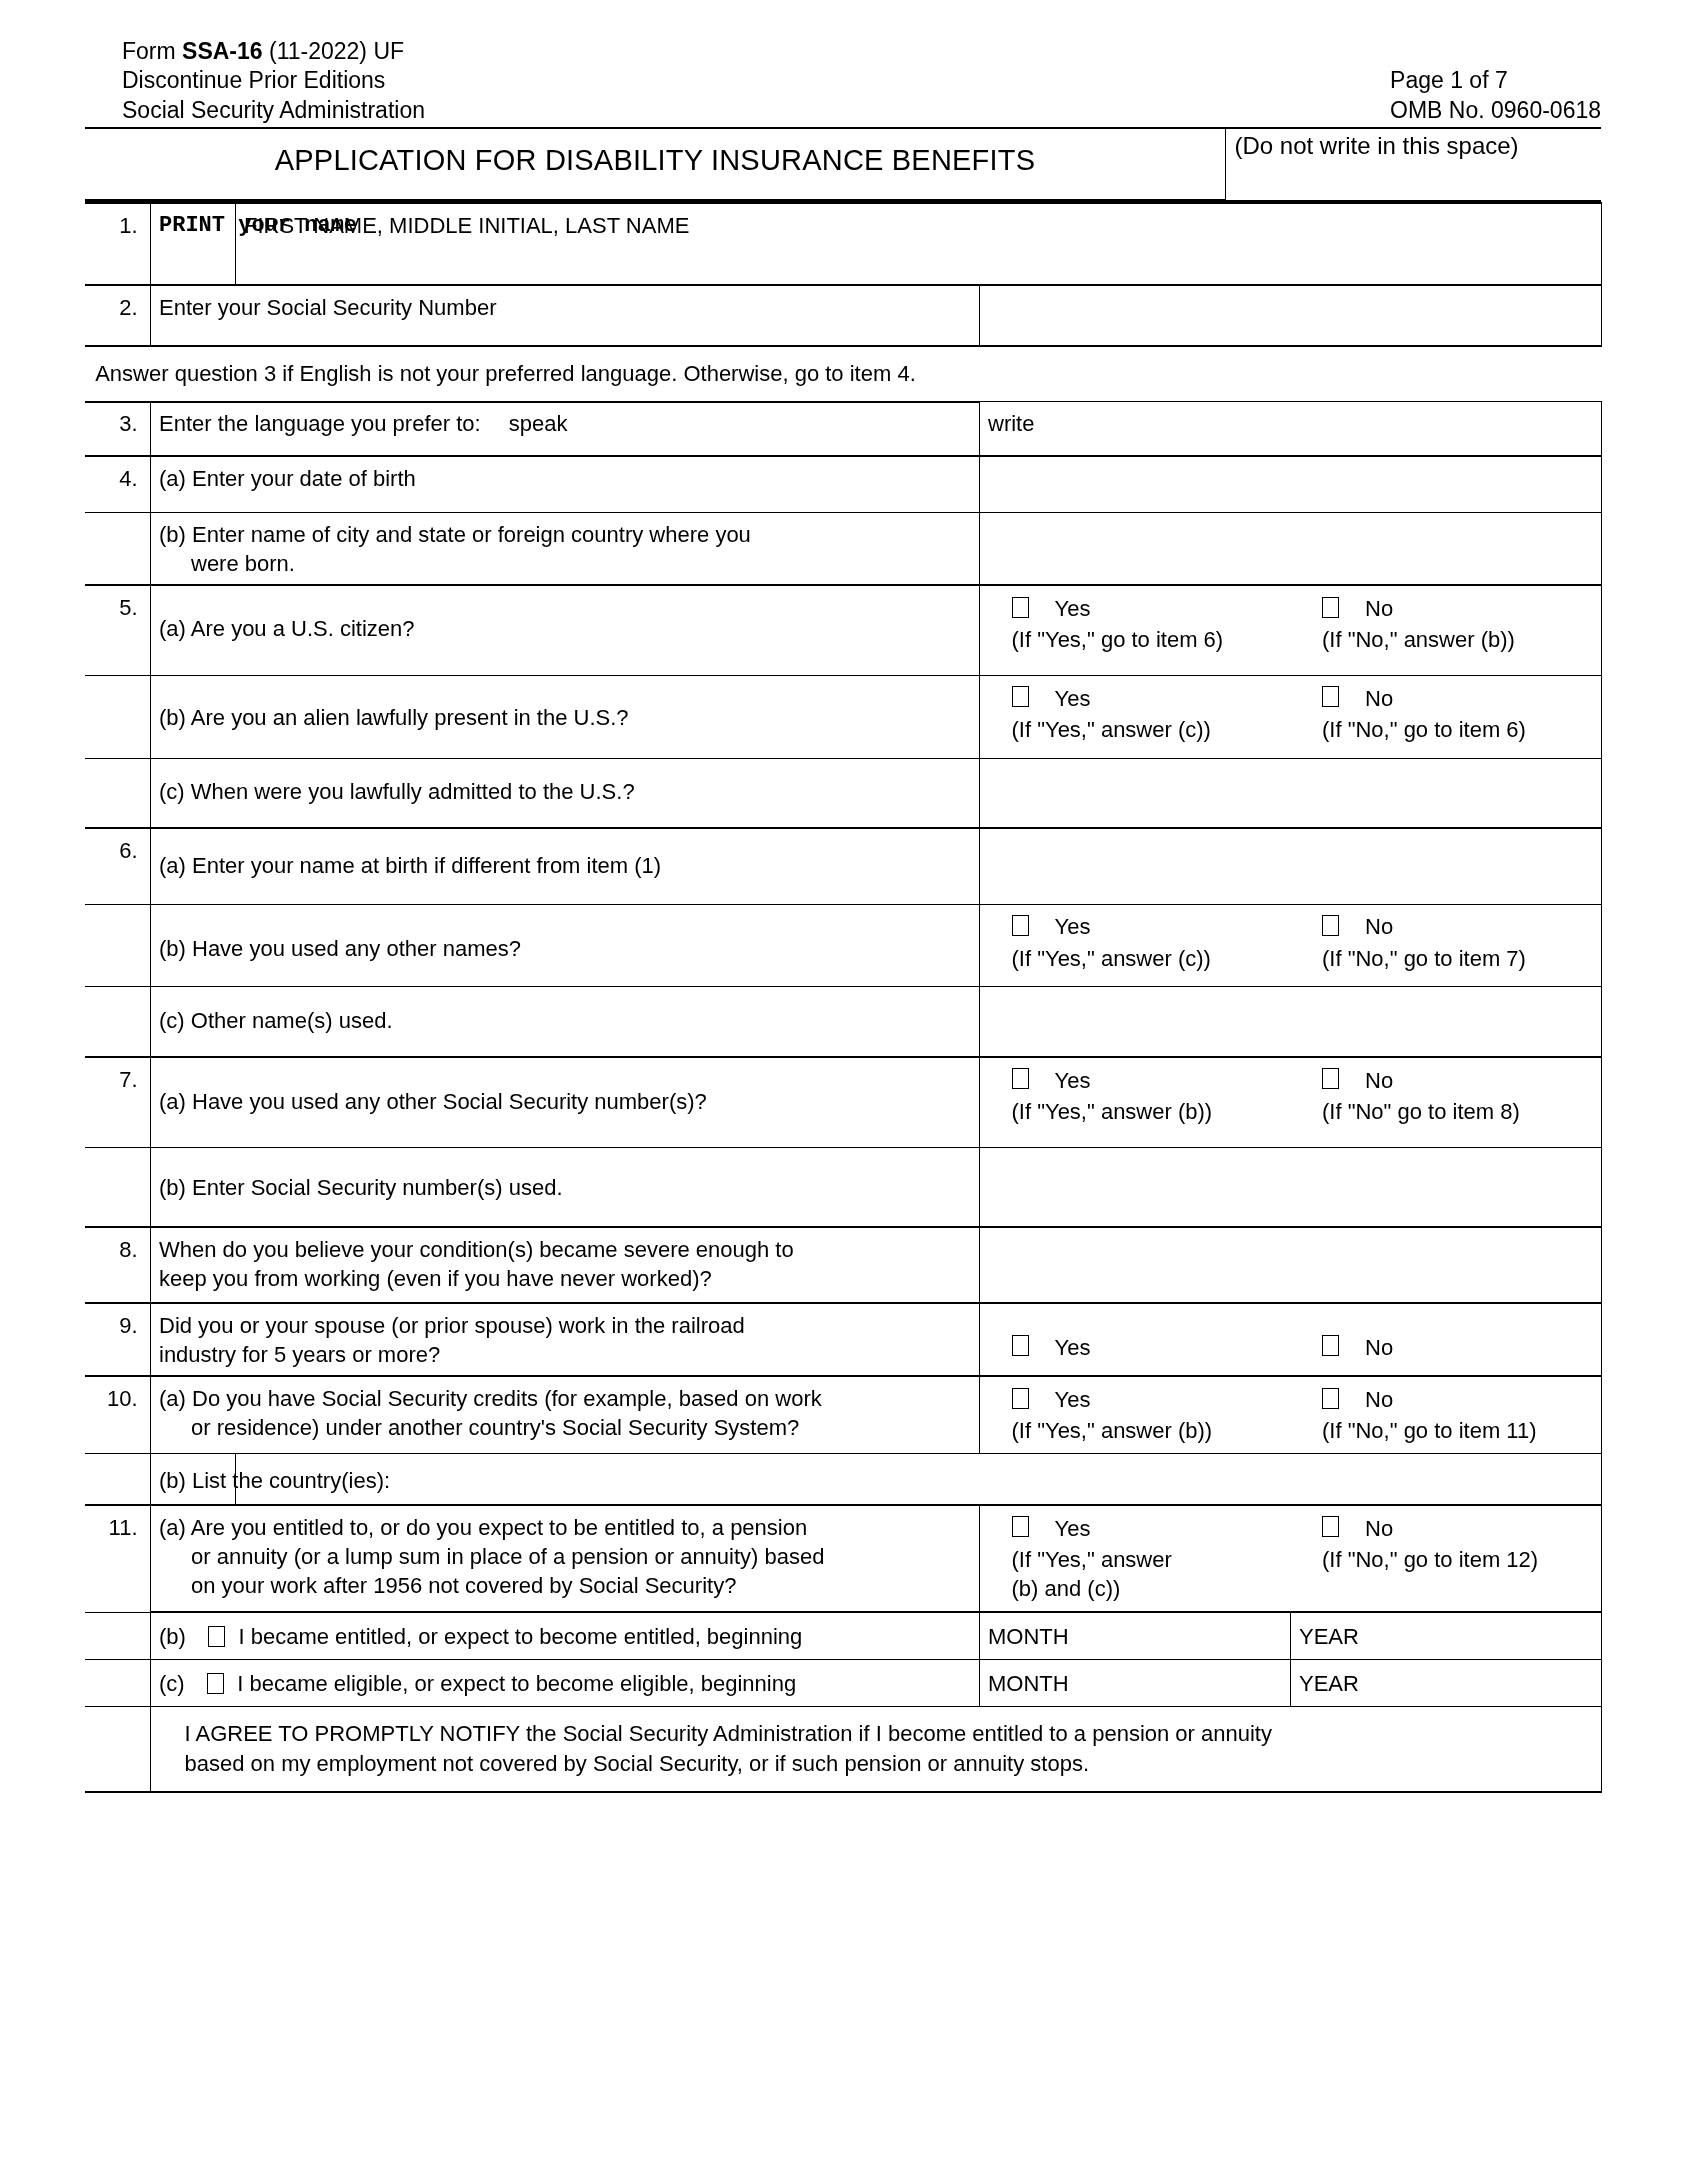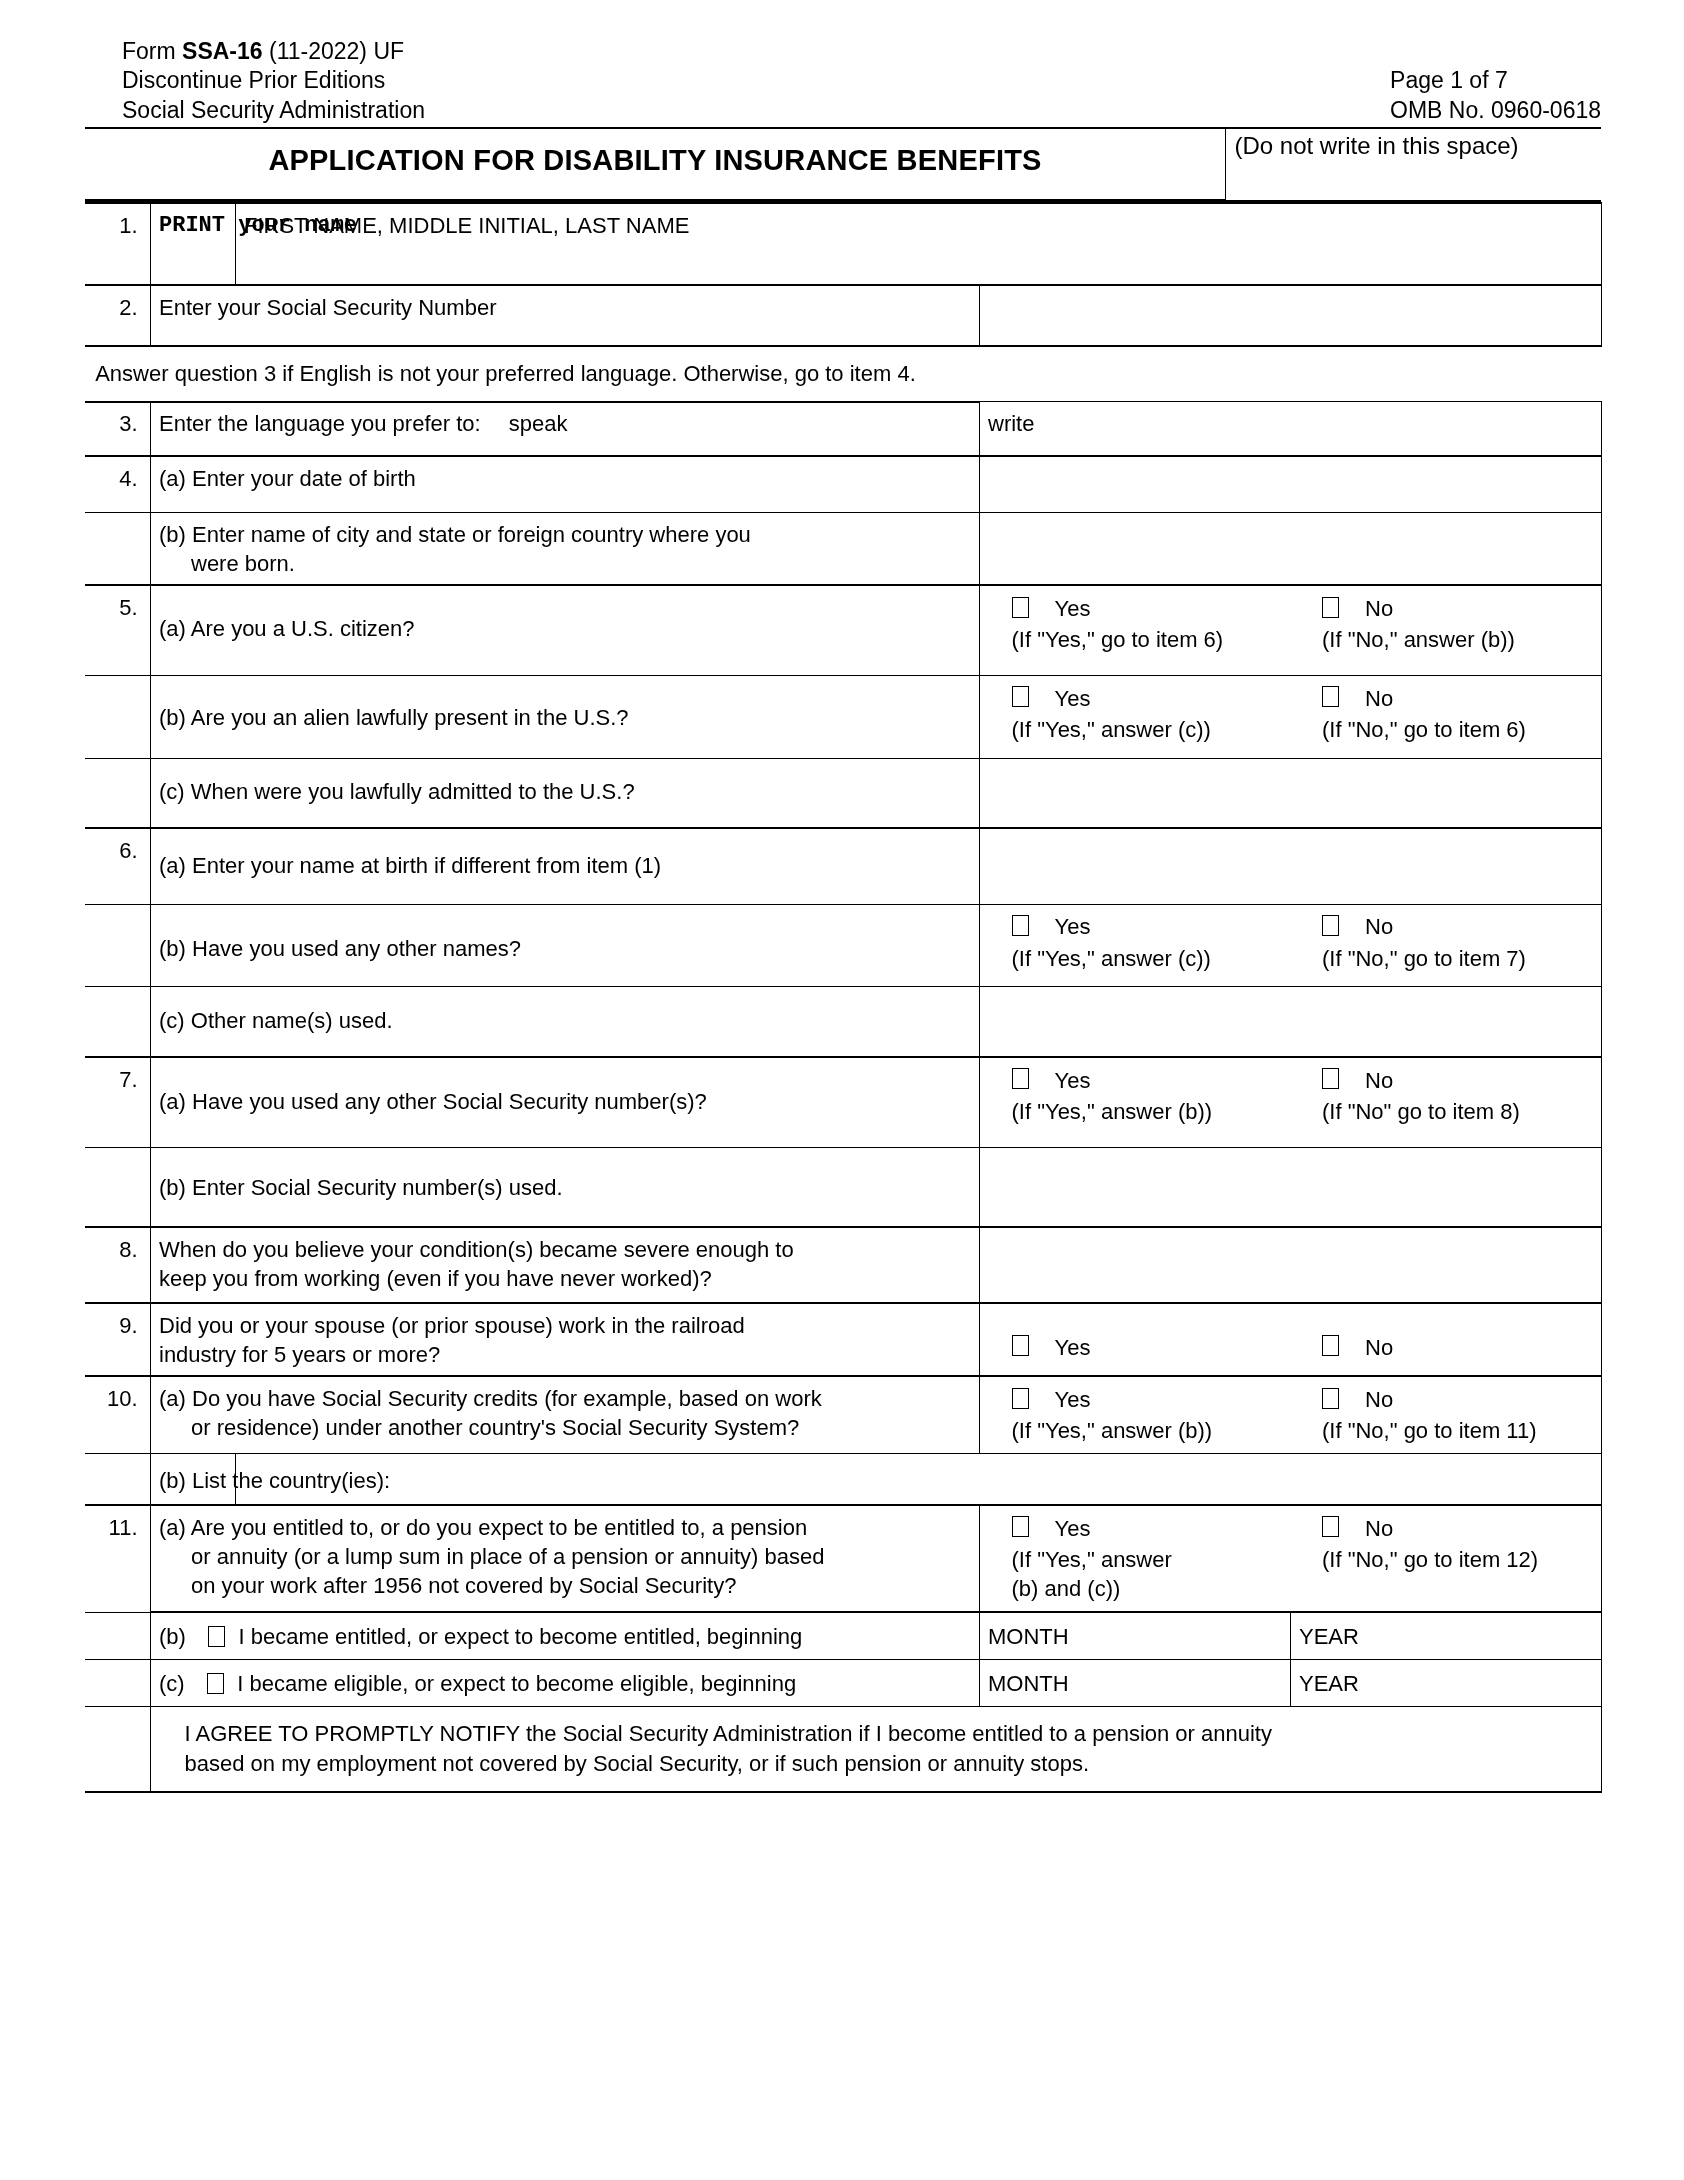--- a/index.html
+++ b/index.html
@@ -44,21 +44,21 @@
     width: 1141px;
     border-right: 1.7px solid #000;
   }
   .titleband .right {
     flex: 1;
     padding: 3.4px 0 0 8.5px;
     font-size: 24px;
   }
   .title-main {
     font-size: 29px;
-    font-weight: bold;
+    font-weight: normal;
     text-align: center;
     padding: 15.3px 0 22px 0;
     border-bottom: 1.7px solid #000;
     letter-spacing: 0.2px;
   }
   .title-apply {
     font-size: 25px;
     line-height: 1.42;
     padding: 15.3px 22px 15.3px 0;
     min-height: 129px;

